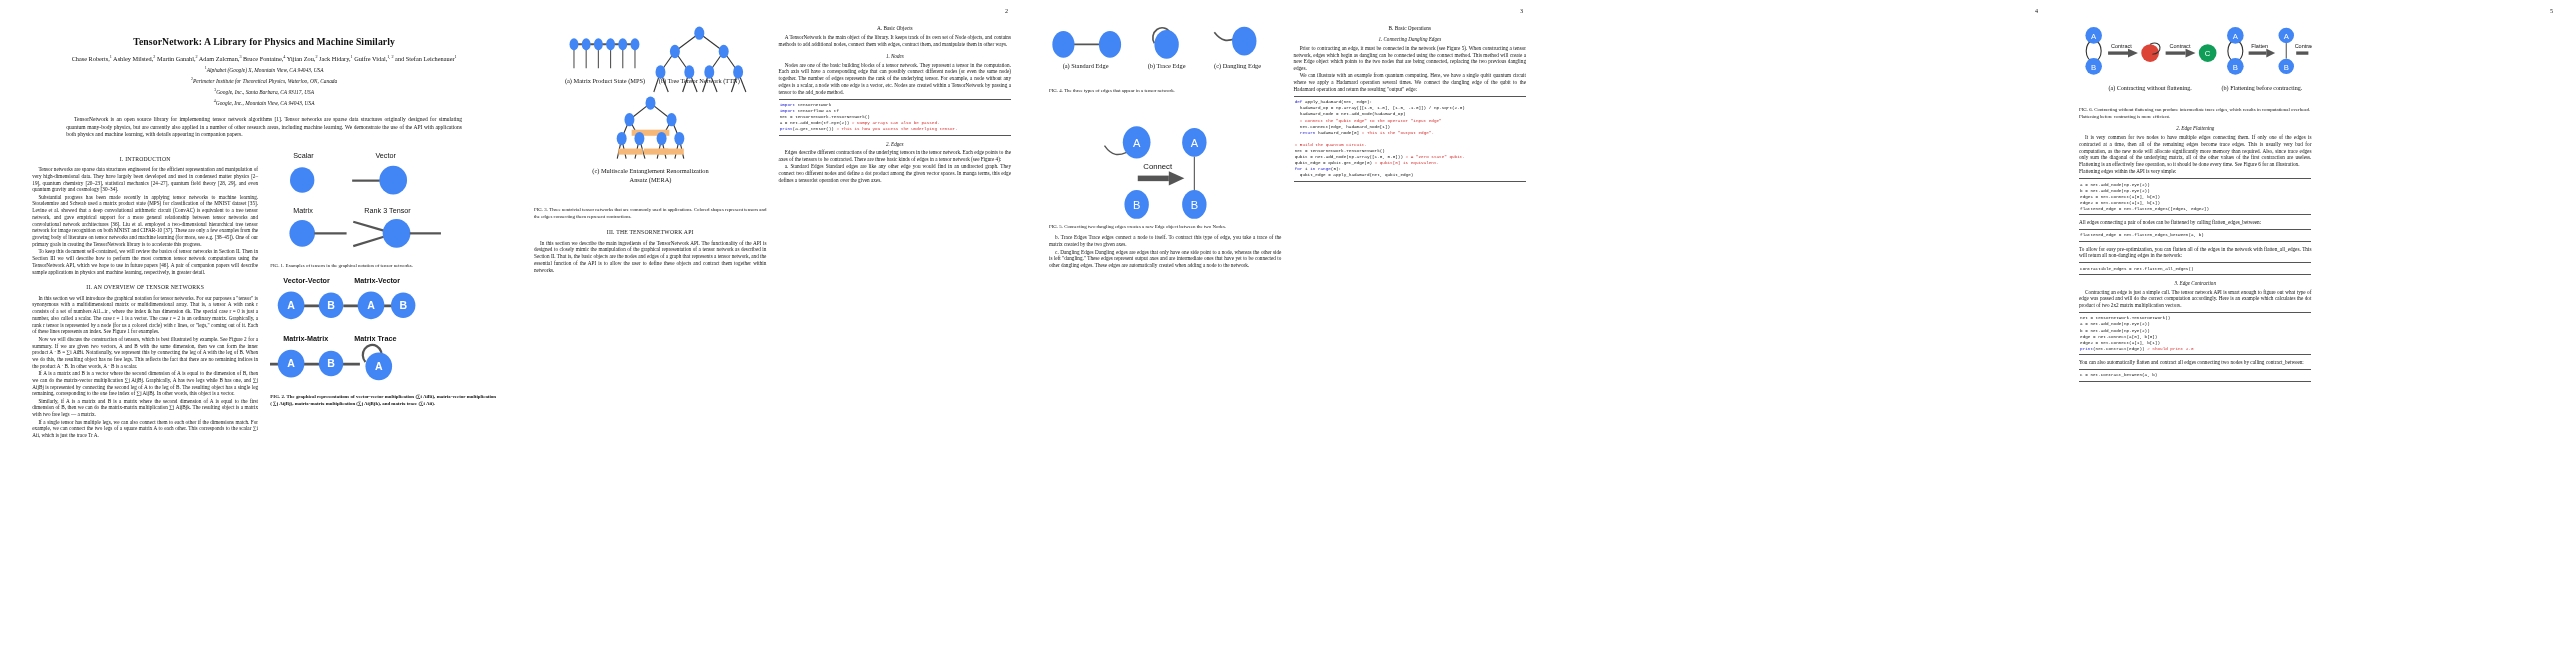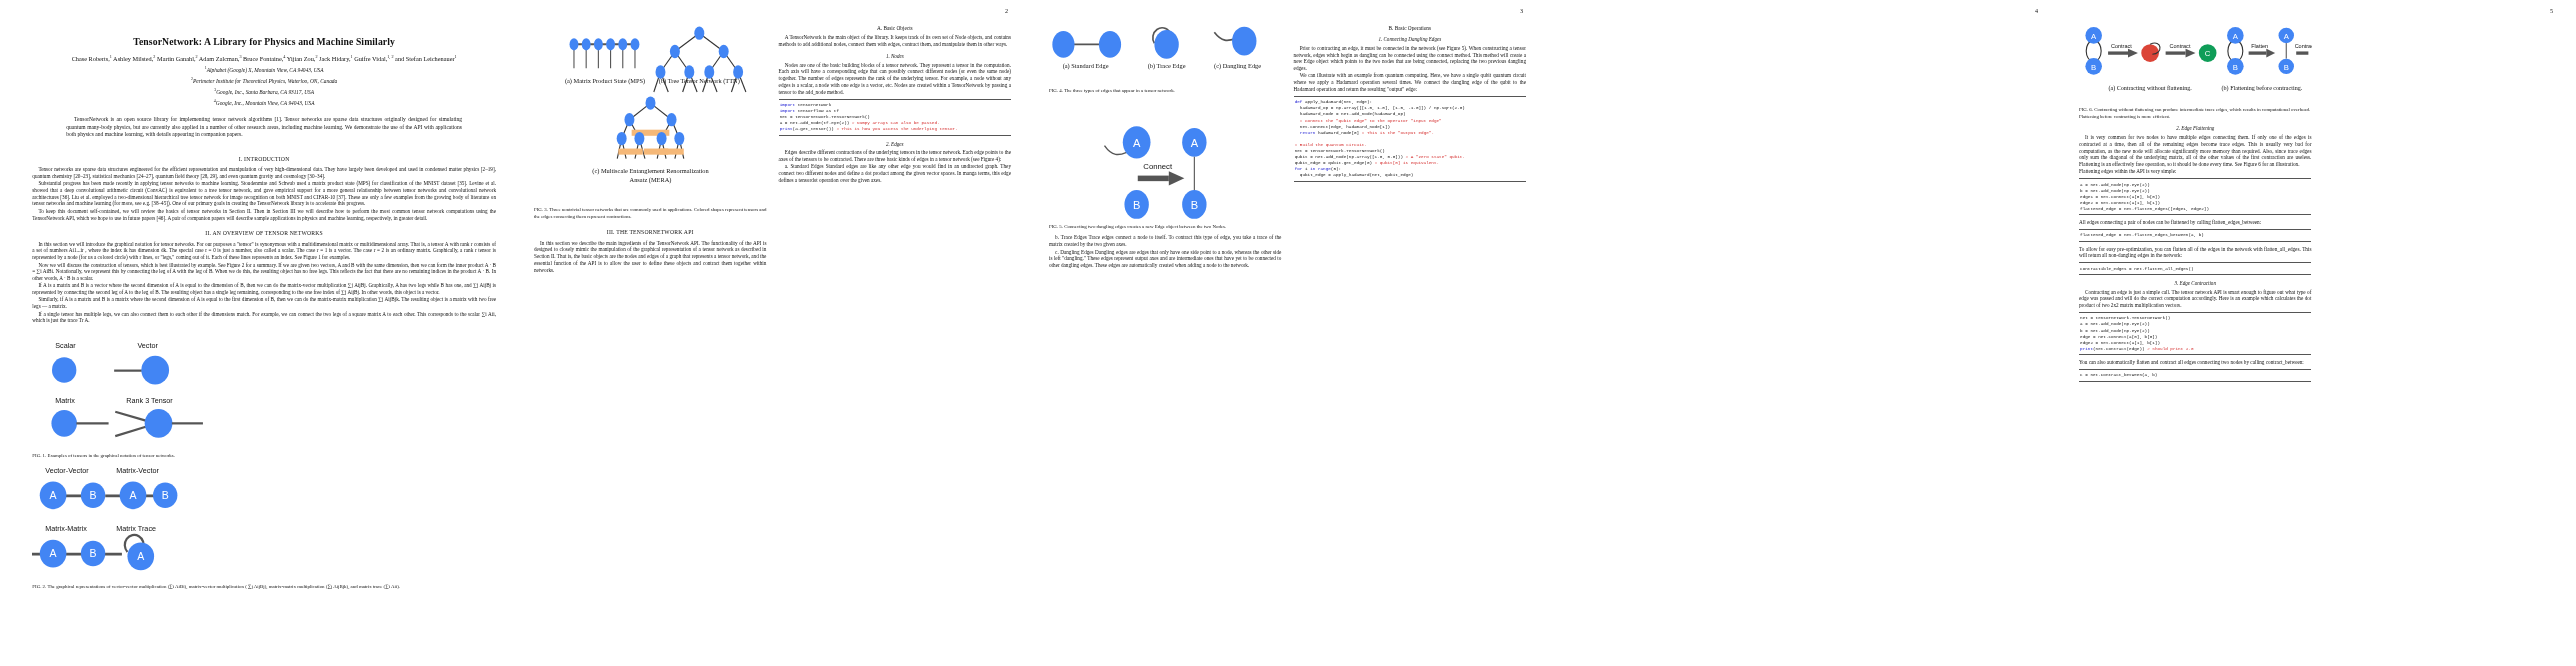--- a/index.html
+++ b/index.html
@@ -139,21 +139,21 @@
         Fontaine,<sup>4</sup> Yijian Zou,<sup>2</sup> Jack Hidary,<sup>1</sup> Guifre Vidal,<sup>1, 2</sup> and Stefan Leichenauer<sup>1</sup>
       </div>
 
       <div class="affil"><sup>1</sup>Alphabet (Google) X, Mountain View, CA 94043, USA</div>
       <div class="affil"><sup>2</sup>Perimeter Institute for Theoretical Physics, Waterloo, ON, Canada</div>
       <div class="affil"><sup>3</sup>Google, Inc., Santa Barbara, CA 93117, USA</div>
       <div class="affil"><sup>4</sup>Google, Inc., Mountain View, CA 94043, USA</div>
 
       <div class="abstract">TensorNetwork is an open source library for implementing tensor network algorithms [1]. Tensor networks are sparse data structures originally designed for simulating quantum many-body physics, but are currently also applied in a number of other research areas, including machine learning. We demonstrate the use of the API with applications both physics and machine learning, with details appearing in companion papers.</div>
 
-      <div class="cols" style="margin-top:7.8px;flex-direction:column;">
+      <div class="cols" style="margin-top:7.8px;">
 
         <div class="col">
           <div class="sec-head">I.  INTRODUCTION</div>
           <p class="body">Tensor networks are sparse data structures engineered for the efficient representation and manipulation of very high-dimensional data. They have largely been developed and used in condensed matter physics [2–19], quantum chemistry [20–23], statistical mechanics [24–27], quantum field theory [28, 29], and even quantum gravity and cosmology [30–34].</p>
           <p class="body">Substantial progress has been made recently in applying tensor networks to machine learning. Stoudenmire and Schwab used a matrix product state (MPS) for classification of the MNIST dataset [35]. Levine et al. showed that a deep convolutional arithmetic circuit (ConvAC) is equivalent to a tree tensor network, and gave empirical support for a more general relationship between tensor networks and convolutional network architectures [36]. Liu et al. employed a two-dimensional hierarchical tree tensor network for image recognition on both MNIST and CIFAR-10 [37]. These are only a few examples from the growing body of literature on tensor networks and machine learning (for more, see e.g. [38–45]). One of our primary goals in creating the TensorNetwork library is to accelerate this progress.</p>
           <p class="body">To keep this document self-contained, we will review the basics of tensor networks in Section II. Then in Section III we will describe how to perform the most common tensor network computations using the TensorNetwork API, which we hope to use in future papers [46]. A pair of companion papers will describe sample applications in physics and machine learning, respectively, in greater detail.</p>
 
           <div class="sec-head">II.  AN OVERVIEW OF TENSOR NETWORKS</div>
           <p class="body">In this section we will introduce the graphical notation for tensor networks. For our purposes a "tensor" is synonymous with a multidimensional matrix or multidimensional array. That is, a tensor A with rank r consists of a set of numbers Ai1...ir , where the index ik has dimension dk. The special case r = 0 is just a number, also called a scalar. The case r = 1 is a vector. The case r = 2 is an ordinary matrix. Graphically, a rank r tensor is represented by a node (for us a colored circle) with r lines, or "legs," coming out of it. Each of these lines represents an index. See Figure 1 for examples.</p>
           <p class="body">Now we will discuss the construction of tensors, which is best illustrated by example. See Figure 2 for a summary. If we are given two vectors, A and B with the same dimension, then we can form the inner product A · B = ∑i AiBi. Notationally, we represent this by connecting the leg of A with the leg of B. When we do this, the resulting object has no free legs. This reflects the fact that there are no remaining indices in the product A · B. In other words, A · B is a scalar.</p>
@@ -175,21 +175,21 @@
               <line x1="80" y1="152" x2="138" y2="152" stroke="#555" stroke-width="4"></line>
               <text x="170" y="116" font-family="Liberation Sans, sans-serif" font-size="13" fill="#111">Rank 3 Tensor</text>
               <line x1="150" y1="131" x2="205" y2="147" stroke="#555" stroke-width="4"></line>
               <line x1="150" y1="175" x2="205" y2="158" stroke="#555" stroke-width="4"></line>
               <ellipse cx="228" cy="152" rx="25" ry="26" fill="#4285f4"></ellipse>
               <line x1="252" y1="152" x2="308" y2="152" stroke="#555" stroke-width="4"></line>
             </svg>
             <div class="figcap">FIG. 1.  Examples of tensors in the graphical notation of tensor networks.</div>
           </div>
 
-          <div class="figure" style="margin-top:0;">
+          <div class="figure" style="margin-top:0;font-weight:bold;">
             <svg width="222" height="117" viewBox="0 0 400 210">
               <text x="24" y="16" font-family="Liberation Sans, sans-serif" font-size="13" fill="#111">Vector-Vector</text>
               <line x1="52" y1="57" x2="96" y2="57" stroke="#555" stroke-width="5"></line>
               <ellipse cx="38" cy="56" rx="24" ry="25" fill="#4285f4"></ellipse>
               <text x="38" y="63" text-anchor="middle" font-family="Liberation Sans, sans-serif" font-size="19" fill="#fff">A</text>
               <ellipse cx="110" cy="56" rx="22" ry="23" fill="#4285f4"></ellipse>
               <text x="110" y="63" text-anchor="middle" font-family="Liberation Sans, sans-serif" font-size="19" fill="#fff">B</text>
 
               <text x="152" y="16" font-family="Liberation Sans, sans-serif" font-size="13" fill="#111">Matrix-Vector</text>
               <line x1="132" y1="57" x2="178" y2="57" stroke="#555" stroke-width="5"></line>

